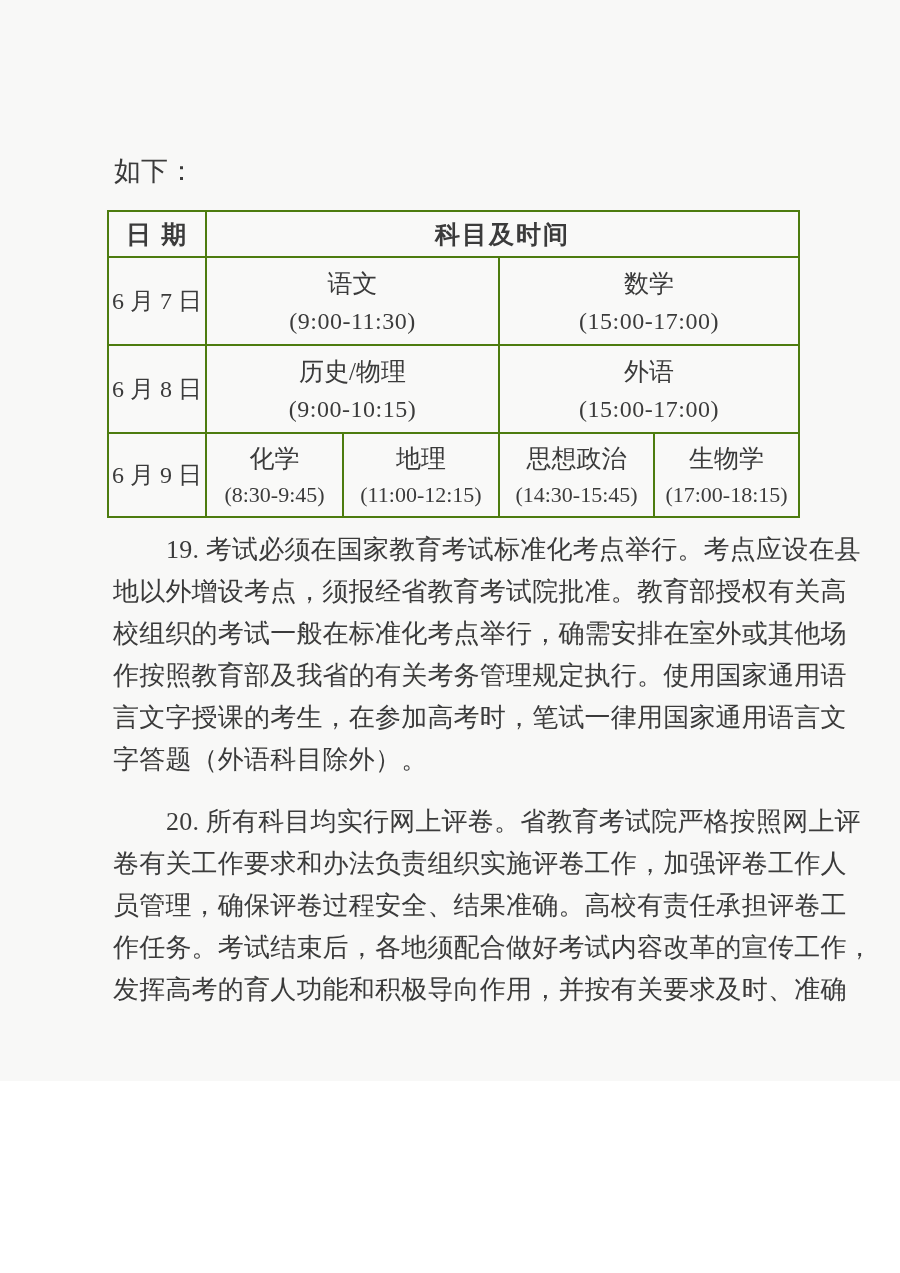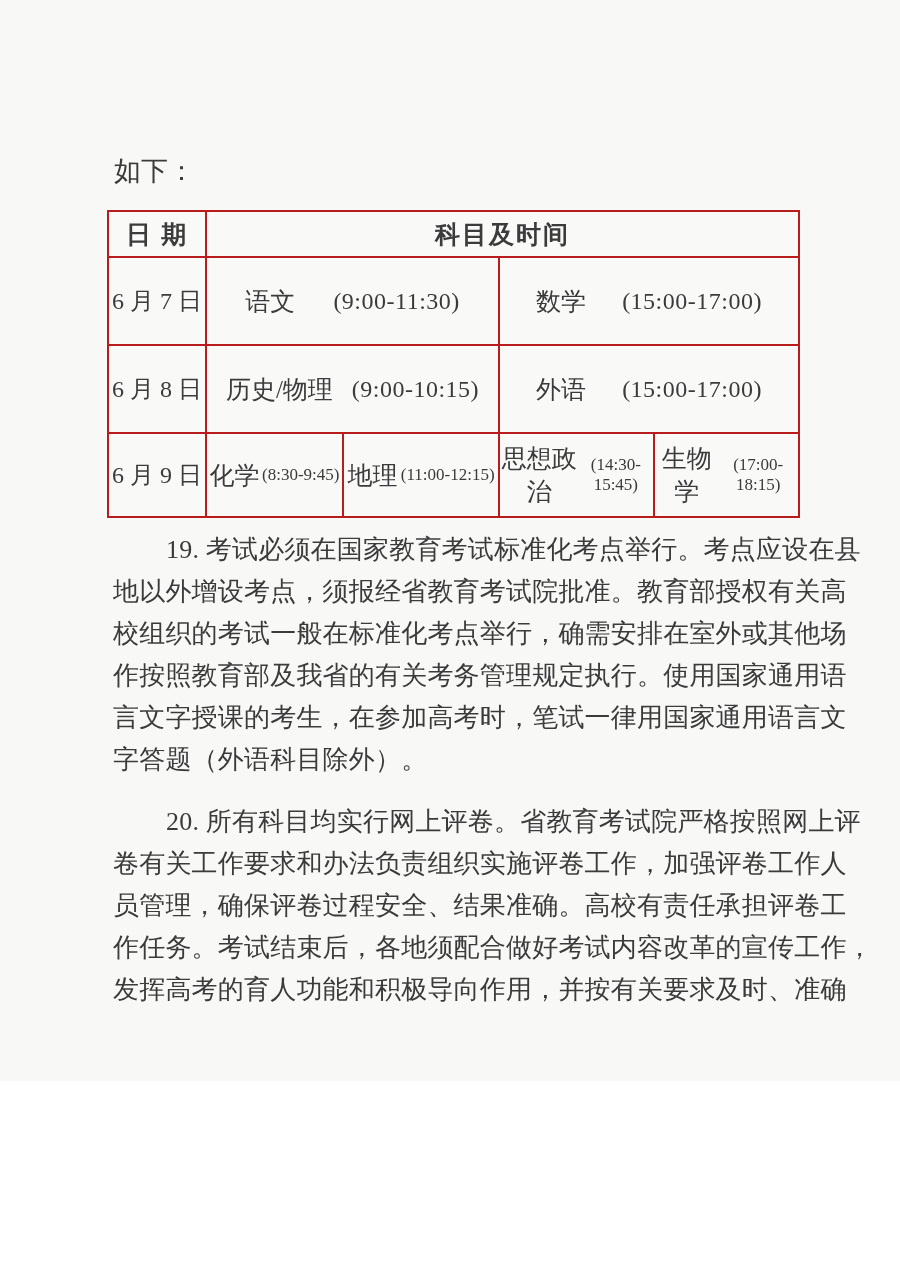--- a/index.html
+++ b/index.html
@@ -19,40 +19,40 @@
   }
 
   
   table.schedule {
     position:absolute; left:107px; top:210px;
     width:691px;
     border-collapse:collapse; table-layout:fixed;
     background:#f9f9f8;
   }
   table.schedule td {
-    border:2px solid #b91c1c;
+    border:2px solid #4d7c0f;
     text-align:center;
     padding:0;
   }
   tr.hrow { height:46px; }
   tr.drow { height:88px; }
   tr.drow4 { height:84px; }
   td.hdr {
     font-weight:bold; font-size:25px; letter-spacing:2px;
   }
   td.date { font-size:24px; }
   td.sc { vertical-align:middle; }
   .cellwrap {
-    display:flex; flex-direction:row;
+    display:flex; flex-direction:column;
     justify-content:space-evenly; align-items:center;
     height:82px;
   }
   .subj { font-size:25px; }
   .time { font-size:24px; letter-spacing:0.5px; }
-  tr.drow4 .time { font-size:17px; letter-spacing:0; }
+  tr.drow4 .time { font-size:22px; letter-spacing:0; }
   tr.drow4 .cellwrap { height:78px; }
 
   
   .bodytext {
     position:absolute; left:113px; top:529px; width:682px;
     font-size:26px;
   }
   .pline {
     height:42px; line-height:42px;
     letter-spacing:0.2px;

